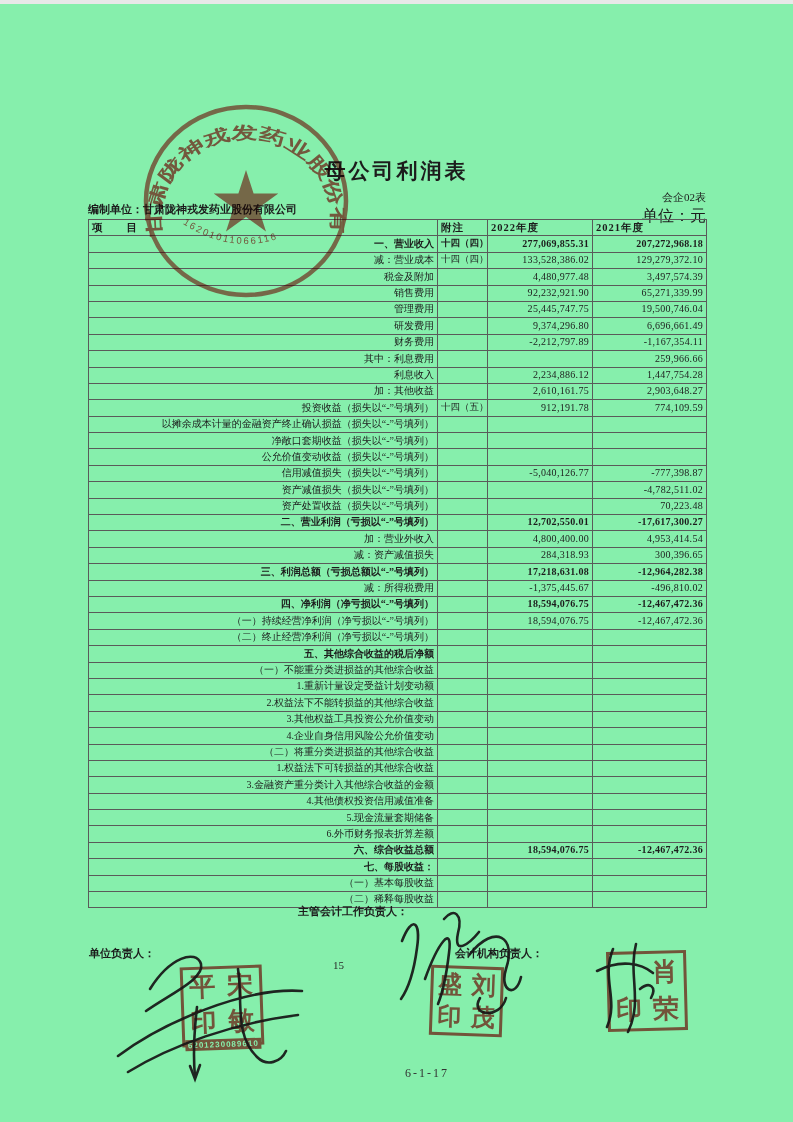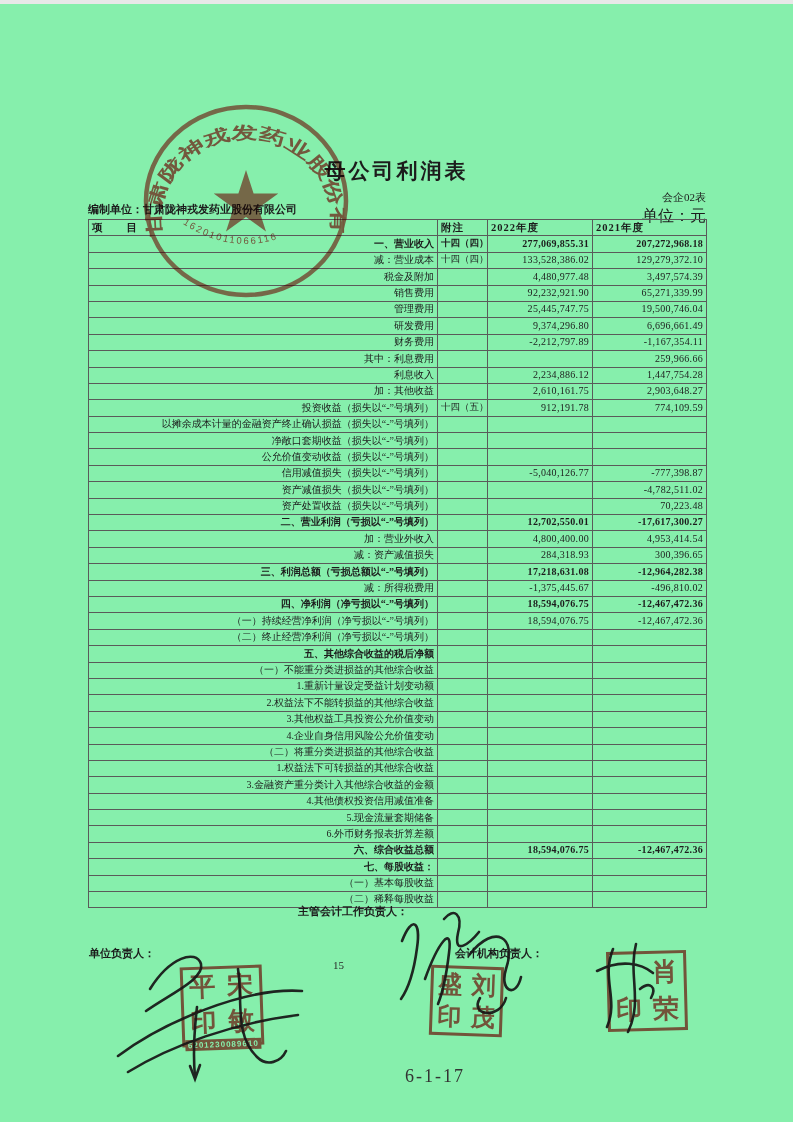--- a/index.html
+++ b/index.html
@@ -25,21 +25,21 @@
   .ind0{padding-left:5px !important;}
   .ind1{padding-left:16px !important;}
   .ind2{padding-left:27px !important;}
   .ind3{padding-left:40px !important;}
   .ind4{padding-left:52px !important;}
   .footer-label{position:absolute;font-size:11px;font-weight:bold;text-align:right;}
   .fl-1{top:942px;left:89px;}
   .fl-2{top:900px;left:298px;}
   .fl-3{top:942px;left:455px;}
   .page-number{position:absolute;top:955px;left:333px;font-size:11px;color:#2a2a2a;}
-  .page-code{position:absolute;top:1062px;left:405px;font-size:18px;letter-spacing:2px;color:#333;}
+  .page-code{position:absolute;top:1062px;left:405px;font-size:12px;letter-spacing:2px;color:#333;}
   
   .company-seal{position:absolute;top:97px;left:136px;width:220px;height:200px;
     mix-blend-mode:multiply;opacity:0.85;}
   
   .pseal{position:absolute;mix-blend-mode:multiply;opacity:0.88;
     border:3px solid #d4423d;display:flex;flex-direction:column;box-sizing:border-box;}
   .pseal .grid{flex:1;display:grid;grid-template-columns:1fr 1fr;grid-template-rows:1fr 1fr;
     align-items:center;justify-items:center;color:#d4423d;font-weight:bold;}
   .pseal .numstrip{background:#d4423d;color:#fff;text-align:center;
     font-family:"Liberation Sans",sans-serif;font-weight:bold;font-size:8px;

